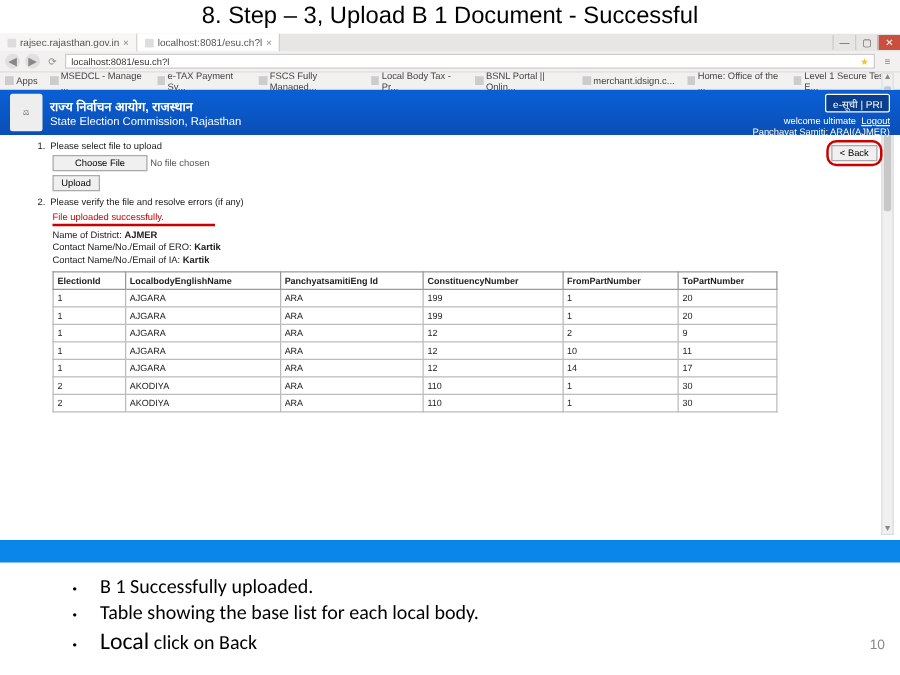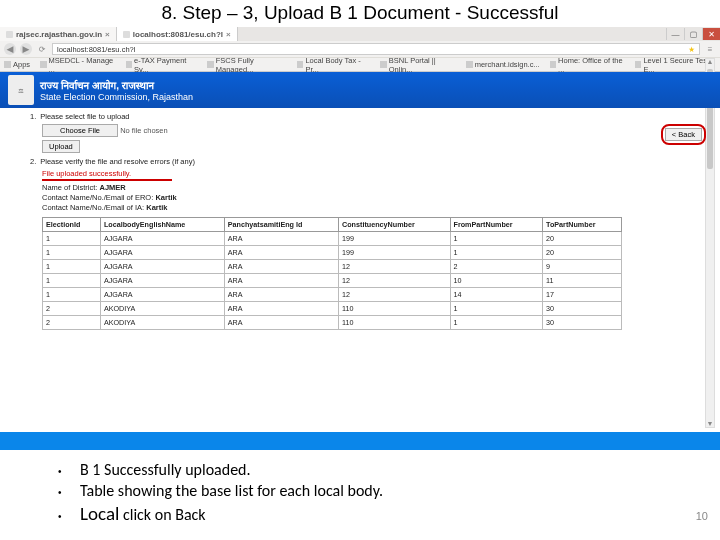--- a/index.html
+++ b/index.html
@@ -1,20 +1,20 @@
 <!DOCTYPE html>
 <html><head>
 <meta charset="utf-8">
 <style>
   * { box-sizing: border-box; margin: 0; padding: 0; }
   body { width: 720px; height: 540px; font-family: Arial, sans-serif; background: #fff; overflow: hidden; position: relative; }
   .slide-title { font-size: 19px; font-weight: normal; text-align: center; padding: 2px 0 3px; }
   .browser-chrome { background: #f2f1f0; border-bottom: 1px solid #ccc; font-size: 8px; color: #555; }
   .tab-row { display: flex; align-items: center; height: 14px; background: #e8e6e4; }
-  .tab { display: flex; align-items: center; padding: 0 6px; height: 14px; background: #f7f6f5; border-right: 1px solid #ccc; gap: 3px; font-weight: bold; }
+  .tab { display: flex; align-items: center; padding: 0 6px; height: 14px; background: #f7f6f5; border-right: 1px solid #ccc; gap: 3px; }
   .tab-active { background: #fff; }
   .tab-fav { width: 7px; height: 7px; background: #ddd; border-radius: 1px; }
   .tab-close { color: #888; }
   .window-controls { margin-left: auto; display: flex; }
   .wc { width: 18px; height: 12px; display: flex; align-items: center; justify-content: center; border-left: 1px solid #ccc; font-size: 8px; }
   .wc-close { background: #c94f3f; color: #fff; }
   .addr-row { display: flex; align-items: center; height: 16px; padding: 0 4px; gap: 4px; }
   .nav-arrow { width: 12px; height: 12px; border-radius: 50%; background: #e0e0e0; color: #888; display: flex; align-items: center; justify-content: center; font-size: 9px; }
   .addr-bar { flex: 1; background: #fff; border: 1px solid #ccc; height: 12px; display: flex; align-items: center; padding: 0 4px; font-size: 7.5px; color: #333; }
   .addr-star { margin-left: auto; color: #f5c518; }
@@ -25,21 +25,21 @@
   .app-header { background: linear-gradient(#0a5fd6, #0a4fb6); color: #fff; display: flex; align-items: center; padding: 3px 8px; position: relative; height: 36px; }
   .emblem { width: 26px; height: 30px; background: #eee; border-radius: 2px; margin-right: 6px; display: flex; align-items: center; justify-content: center; font-size: 6px; color: #666; }
   .header-text { display: flex; flex-direction: column; }
   .header-hi { font-size: 10px; font-weight: bold; }
   .header-en { font-size: 9px; }
   .header-right { position: absolute; right: 8px; top: 3px; text-align: right; font-size: 7.5px; }
   .esuchi { display: inline-block; background: #0a3f8f; border: 1px solid #fff; border-radius: 2px; padding: 1px 5px; margin-bottom: 2px; font-size: 8px; }
   .welcome-line a { color: #fff; }
   .role-line { color: #ffe; }
   .content { padding: 4px 30px 0 30px; font-size: 7.5px; color: #222; position: relative; }
-  .back-wrap { position: absolute; right: 14px; top: 16px; }
+  .back-wrap { position: absolute; right: 14px; top: 4px; }
   .back-border { border: 2px solid #c00; border-radius: 8px; padding: 2px; }
   .back-btn { background: #f0f0f0; border: 1px solid #aaa; font-size: 7.5px; padding: 1px 6px; }
   .step-row { display: flex; gap: 4px; align-items: flex-start; margin-bottom: 3px; }
   .file-btn { background: #f0f0f0; border: 1px solid #aaa; font-size: 7.5px; padding: 1px 17px; }
   .file-status { color: #555; }
   .upload-wrap { margin: 3px 0 4px 12px; }
   .upload-btn { background: #f0f0f0; border: 1px solid #aaa; font-size: 7.5px; padding: 1px 6px; }
   .success-msg { color: #c00; margin: 2px 0 1px 12px; }
   .success-underline { height: 1.5px; background: #c00; width: 130px; margin: 0 0 2px 12px; }
   .meta-line { margin: 1px 0 1px 12px; }
@@ -136,20 +136,28 @@
   <div class="scroll-thumb"></div>
   <div class="scroll-arrow" style="bottom:-1px">▼</div>
 </div>
 
 <div class="app-header">
   <div class="emblem">⚖</div>
   <div class="header-text">
     <div class="header-hi">राज्य निर्वाचन आयोग, राजस्थान</div>
     <div class="header-en">State Election Commission, Rajasthan</div>
   </div>
+  <div class="header-right">
+    <span class="esuchi">e-सूची | PRI</span><br>
+    <span class="welcome-line">
+      <span>welcome ultimate</span>
+      &nbsp;<a href="#">Logout</a>
+    </span><br>
+    <span class="role-line">Panchayat Samiti: ARAI(AJMER)</span>
+  </div>
 </div>
 
 <div class="content">
   <div class="back-wrap">
     <div class="back-border">
       <button class="back-btn">&lt; Back</button>
     </div>
   </div>
 
   <div class="step-row">

